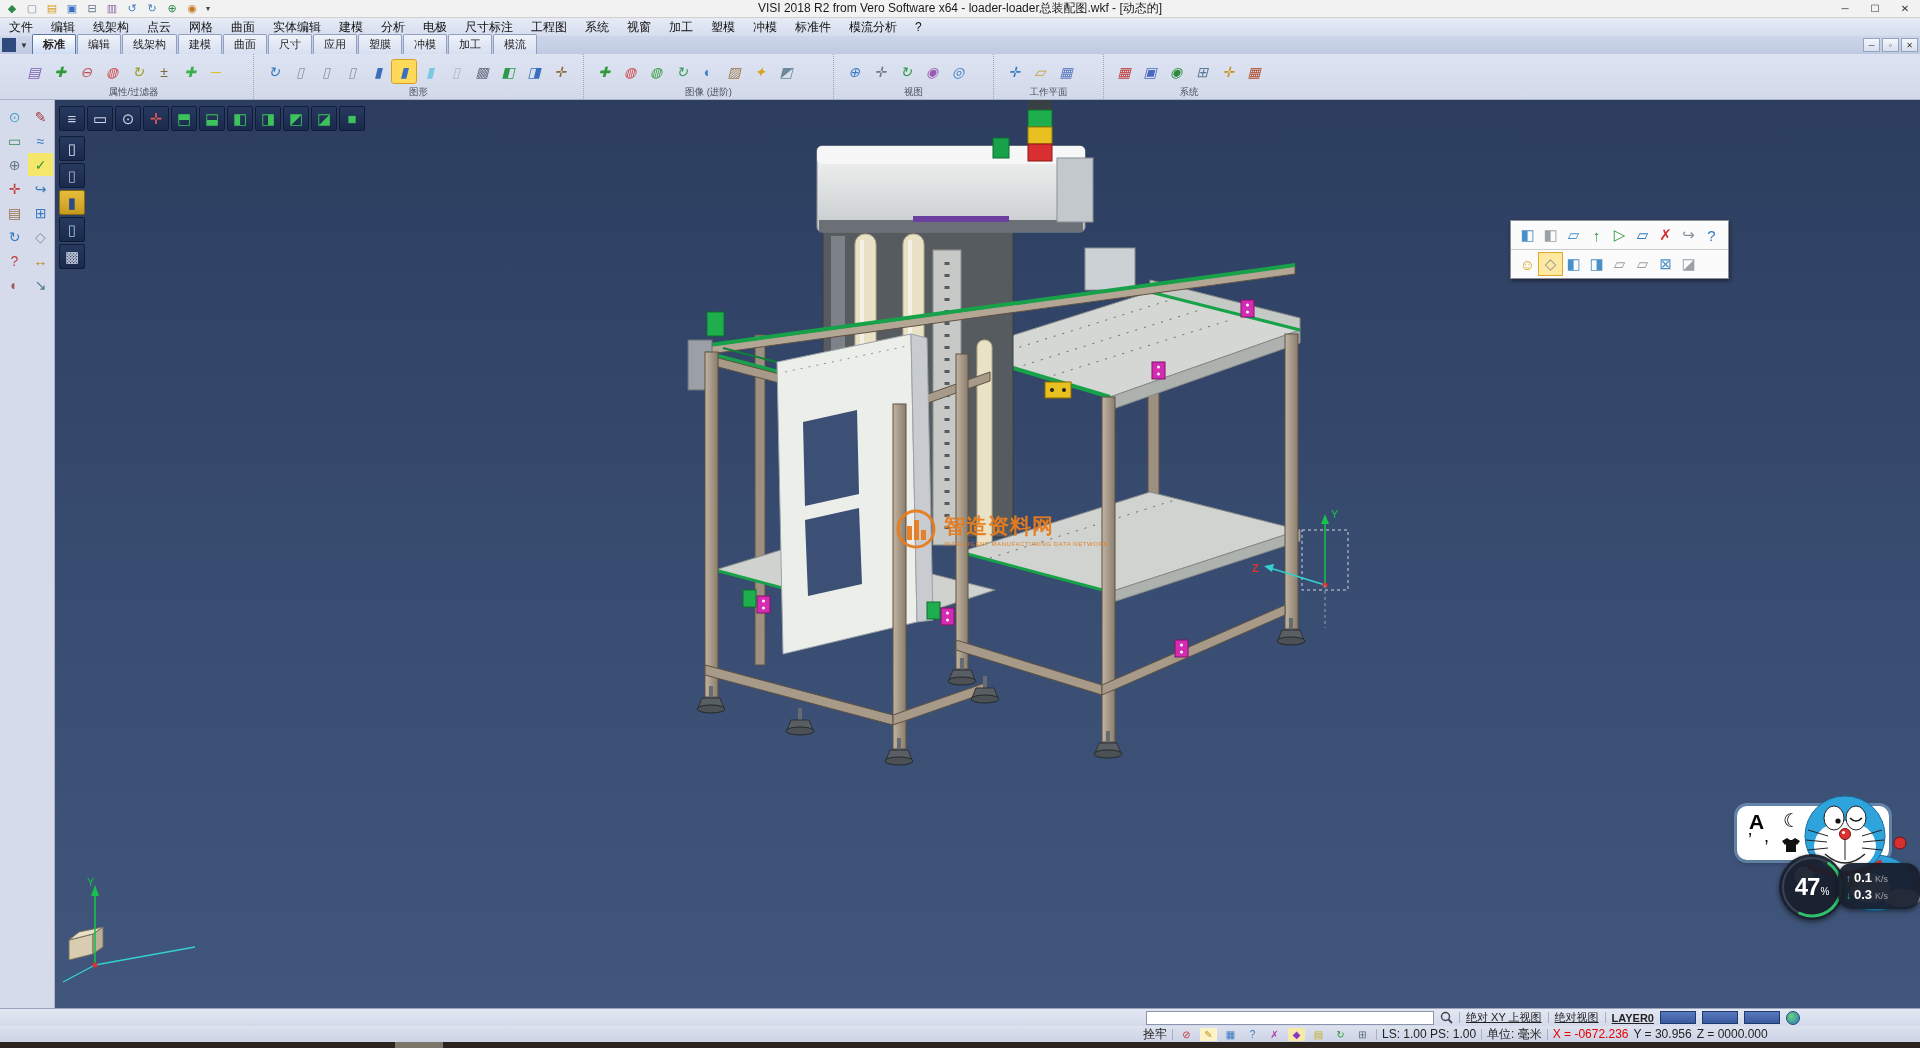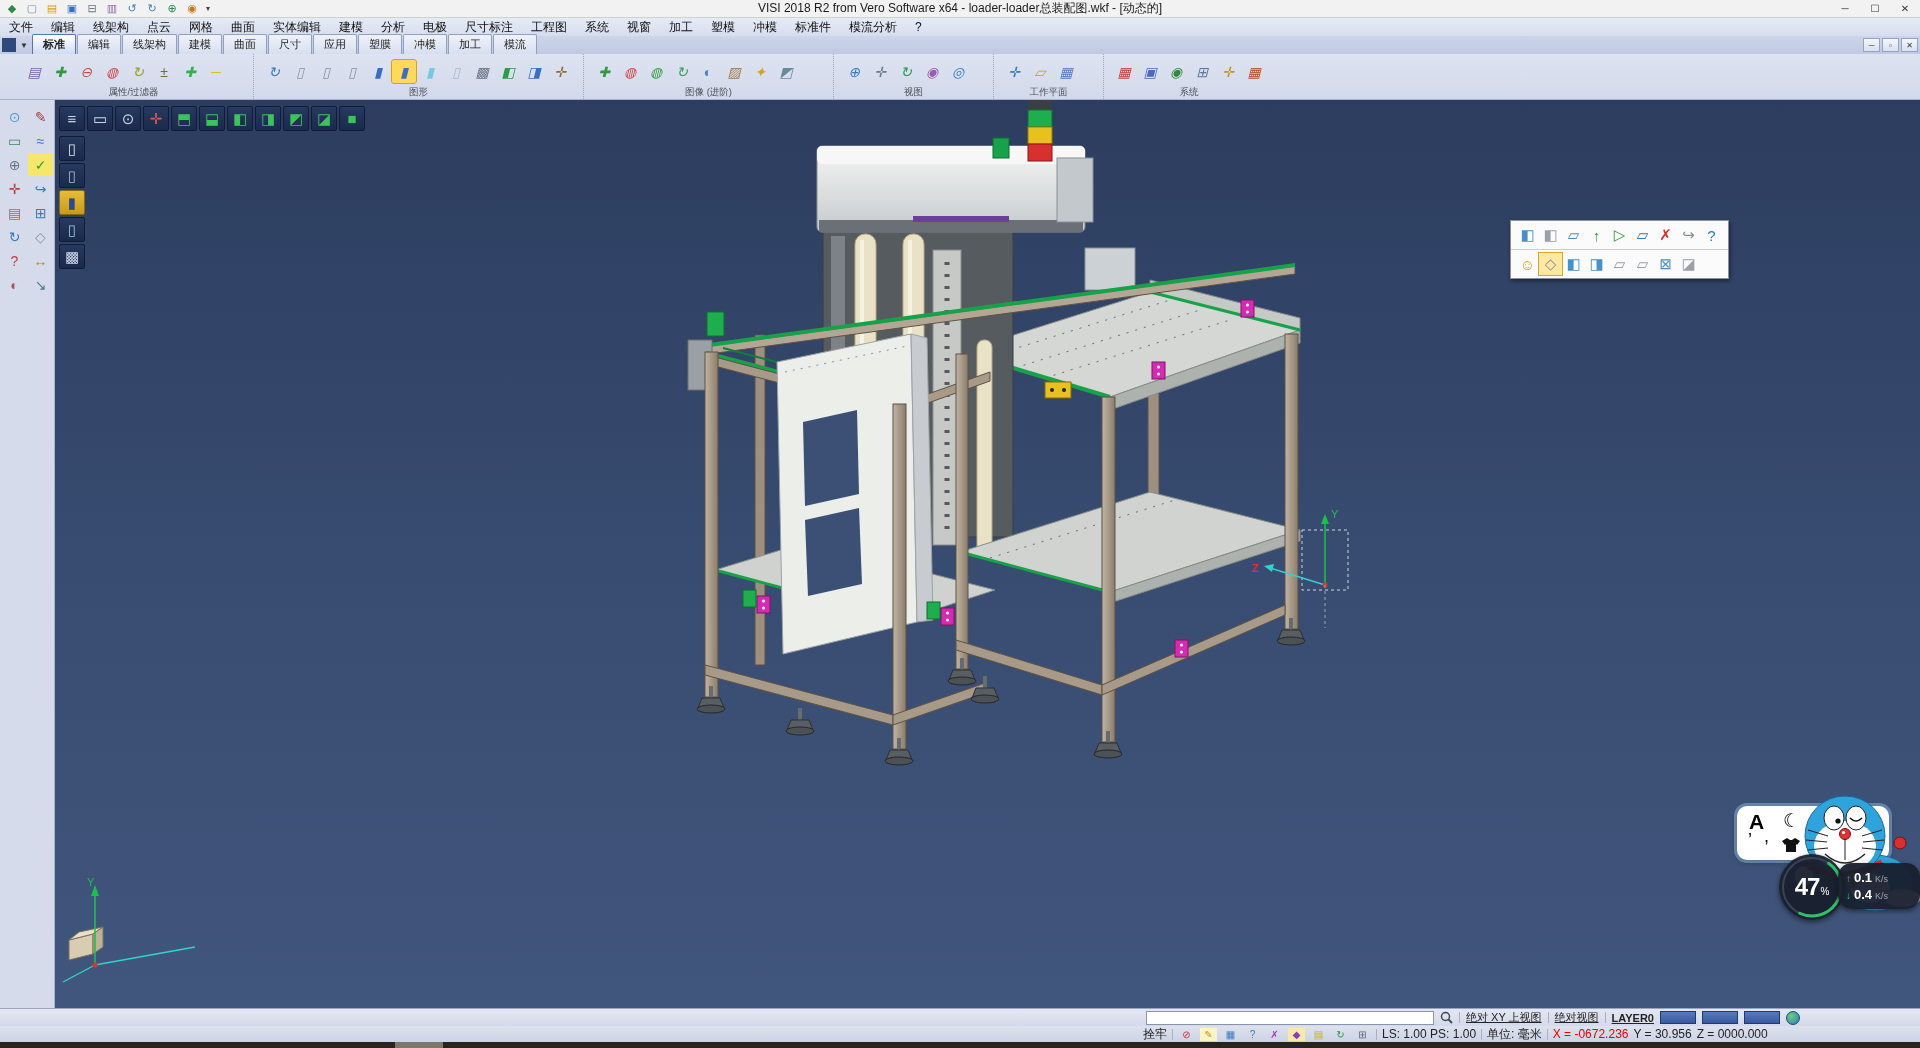--- a/index.html
+++ b/index.html
@@ -537,20 +537,32 @@
             <span class="ftb-ic selected" style="color: rgb(138, 147, 160);">◇</span>
             <span class="ftb-ic" style="color: rgb(74, 144, 200);">◧</span>
             <span class="ftb-ic" style="color: rgb(74, 144, 200);">◨</span>
             <span class="ftb-ic" style="color: rgb(154, 160, 168);">▱</span>
             <span class="ftb-ic" style="color: rgb(154, 160, 168);">▱</span>
             <span class="ftb-ic" style="color: rgb(74, 144, 200);">⊠</span>
             <span class="ftb-ic" style="color: rgb(154, 160, 168);">◪</span>
           </div>
       </div>
 
+      <div class="watermark">
+        <svg width="42" height="42" viewBox="0 0 42 42">
+          <circle cx="21" cy="21" r="18" fill="none" stroke="#e87d1e" stroke-width="3"></circle>
+          <rect x="12" y="18" width="5" height="14" fill="#e87d1e"></rect>
+          <rect x="19" y="12" width="5" height="20" fill="#e87d1e"></rect>
+          <rect x="26" y="22" width="5" height="10" fill="#e87d1e"></rect>
+        </svg>
+        <div class="wm-text">
+          <div class="brand">智造资料网</div>
+          <div class="sub">INTELLIGENT MANUFACTURING DATA NETWORK</div>
+        </div>
+      </div>
 
       <svg class="triad" style="left:1195px;top:400px;" width="120" height="140">
         <rect x="52" y="30" width="46" height="60" fill="none" stroke="#cfd6e0" stroke-dasharray="3,3"></rect>
         <line x1="75" y1="85" x2="75" y2="20" stroke="#17c24a" stroke-width="1.5"></line>
         <polygon points="75,14 71,24 79,24" fill="#17c24a"></polygon>
         <text x="81" y="18" fill="#17c24a" font-size="11" font-family="Liberation Sans, sans-serif">Y</text>
         <line x1="75" y1="85" x2="20" y2="68" stroke="#35d0d0" stroke-width="1.5"></line>
         <polygon points="14,66 24,64 22,72" fill="#35d0d0"></polygon>
         <text x="2" y="72" fill="#e03030" font-size="11" font-weight="bold" font-family="Liberation Sans, sans-serif">Z</text>
         <circle cx="75" cy="85" r="2.5" fill="#e03030"></circle>
@@ -618,21 +630,21 @@
       </div>
 
       <div class="net-pill">
         <div class="net-row">
           <span class="arrow up">↑</span>
           <b>0.1</b>
           <span class="unit">K/s</span>
         </div>
         <div class="net-row">
           <span class="arrow dn">↓</span>
-          <b>0.4</b>
+          <b>0.3</b>
           <span class="unit">K/s</span>
         </div>
       </div>
 
     </div>
   </div>
 
   <div class="status1">
     <div class="s1-right">
       <input class="searchbox" value="" style="">

